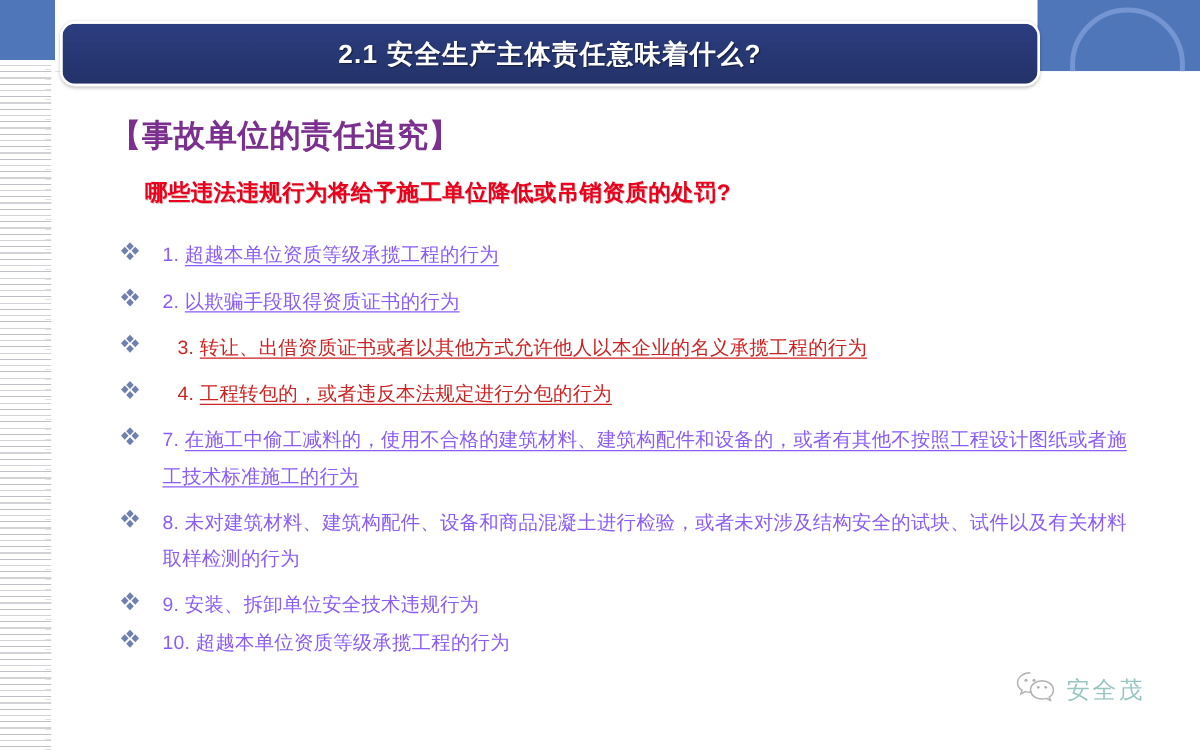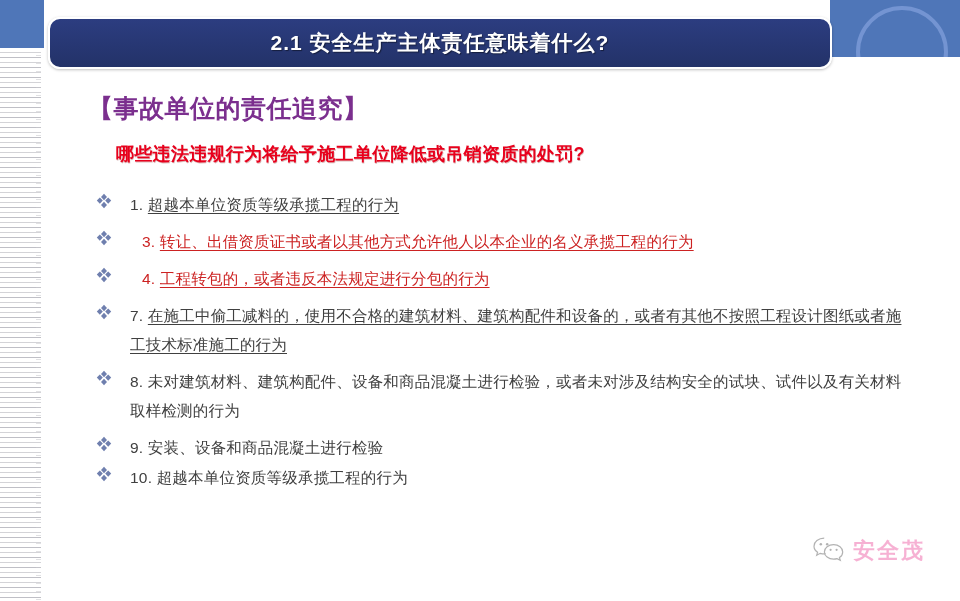--- a/index.html
+++ b/index.html
@@ -188,45 +188,45 @@
     flex: 0 0 34px;
     height: 22px;
     position: relative;
     top: 3px;
   }
   .bullet svg { display: block; }
   .row-text {
     flex: 1 1 auto;
     font-size: 15.5px;
     line-height: 29px;
-    color: #404040;
+    color: #8b5cf6;
     letter-spacing: .2px;
   }
   .row-text .u {
     text-decoration: underline;
     text-underline-offset: 3px;
   }
   .row.red .row-text { color: #cc2222; margin-left: 12px; }
   .row.tight { margin-bottom: 1px; }
 
   
   .watermark {
     position: absolute;
     left: 812px;
     top: 536px;
     display: flex;
     align-items: center;
     opacity: .42;
   }
   .wm-logo { margin-right: 7px; }
   .wm-text {
-    font-size: 22px;
-    color: #ec4899;
+    font-size: 19px;
+    color: #0f766e;
     letter-spacing: 2px;
-    font-weight: bold;
+    font-weight: normal;
   }
 </style>
 </head>
 <body>
 
 <div id="slide">
 
   <div class="top-band"></div>
   <div class="arc"></div>
   <div class="arc-mask"></div>
@@ -255,20 +255,33 @@
                 <path d="M8 0.8 L11 4 L8 7.2 L5 4 Z"></path>
                 <path d="M8 8.8 L11 12 L8 15.2 L5 12 Z"></path>
                 <path d="M2.6 4.4 L5.6 7.6 L2.6 10.8 L-0.4 7.6 Z" transform="translate(1.2,0)"></path>
                 <path d="M13.4 4.4 L16.4 7.6 L13.4 10.8 L10.4 7.6 Z" transform="translate(-1.2,0)"></path>
               </g>
             </svg>
         </span>
         <span class="row-text"><span>1.</span> <span class="u">超越本单位资质等级承揽工程的行为</span></span>
       </div>
 
+      <div class="row">
+        <span class="bullet">
+          <svg width="16" height="16" viewBox="0 0 16 16">
+              <g fill="#6f7fae">
+                <path d="M8 0.8 L11 4 L8 7.2 L5 4 Z"></path>
+                <path d="M8 8.8 L11 12 L8 15.2 L5 12 Z"></path>
+                <path d="M3.8 4.4 L6.8 7.6 L3.8 10.8 L0.8 7.6 Z"></path>
+                <path d="M12.2 4.4 L15.2 7.6 L12.2 10.8 L9.2 7.6 Z"></path>
+              </g>
+            </svg>
+        </span>
+        <span class="row-text"><span>2.</span> <span class="u">以欺骗手段取得资质证书的行为</span></span>
+      </div>
 
       <div class="row red">
         <span class="bullet">
           <svg width="16" height="16" viewBox="0 0 16 16">
               <g fill="#6f7fae">
                 <path d="M8 0.8 L11 4 L8 7.2 L5 4 Z"></path>
                 <path d="M8 8.8 L11 12 L8 15.2 L5 12 Z"></path>
                 <path d="M3.8 4.4 L6.8 7.6 L3.8 10.8 L0.8 7.6 Z"></path>
                 <path d="M12.2 4.4 L15.2 7.6 L12.2 10.8 L9.2 7.6 Z"></path>
               </g>
@@ -325,21 +338,21 @@
         <span class="bullet">
           <svg width="16" height="16" viewBox="0 0 16 16">
               <g fill="#6f7fae">
                 <path d="M8 0.8 L11 4 L8 7.2 L5 4 Z"></path>
                 <path d="M8 8.8 L11 12 L8 15.2 L5 12 Z"></path>
                 <path d="M3.8 4.4 L6.8 7.6 L3.8 10.8 L0.8 7.6 Z"></path>
                 <path d="M12.2 4.4 L15.2 7.6 L12.2 10.8 L9.2 7.6 Z"></path>
               </g>
             </svg>
         </span>
-        <span class="row-text"><span>9.</span> <span>安装、设备和商品混凝土进行检验</span></span>
+        <span class="row-text"><span>9.</span> <span>安装、拆卸单位安全技术违规行为</span></span>
       </div>
 
       <div class="row tight">
         <span class="bullet">
           <svg width="16" height="16" viewBox="0 0 16 16">
               <g fill="#6f7fae">
                 <path d="M8 0.8 L11 4 L8 7.2 L5 4 Z"></path>
                 <path d="M8 8.8 L11 12 L8 15.2 L5 12 Z"></path>
                 <path d="M3.8 4.4 L6.8 7.6 L3.8 10.8 L0.8 7.6 Z"></path>
                 <path d="M12.2 4.4 L15.2 7.6 L12.2 10.8 L9.2 7.6 Z"></path>

